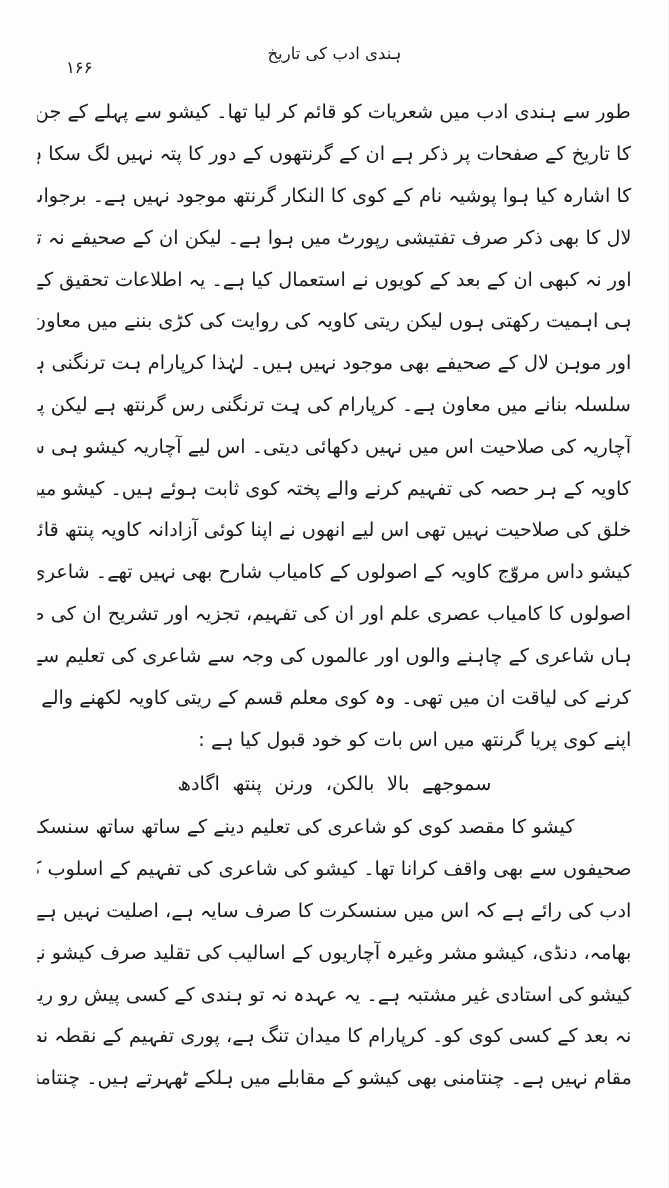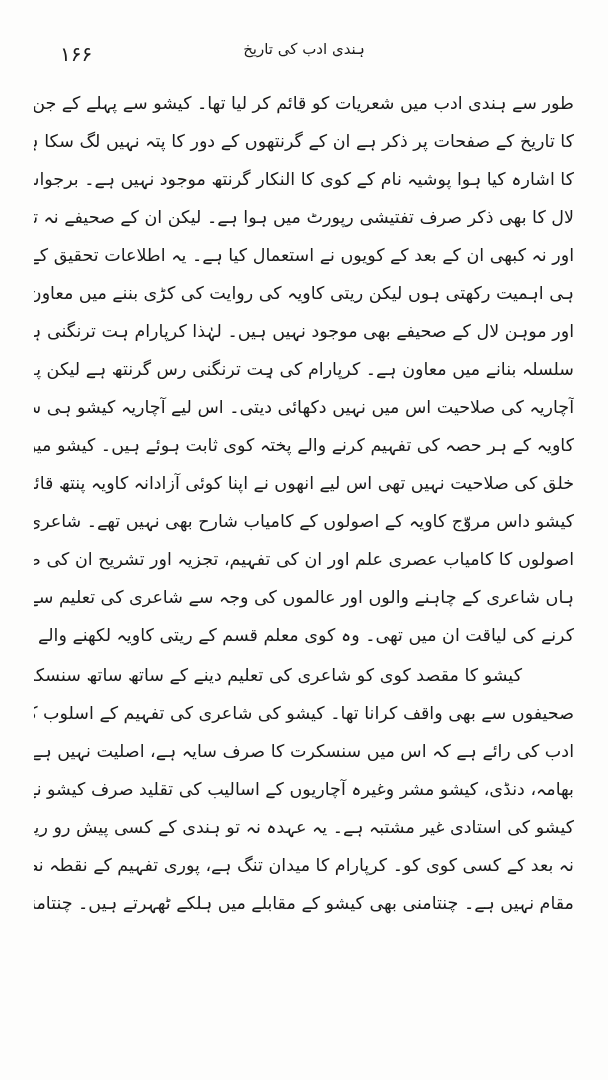--- a/index.html
+++ b/index.html
@@ -29,22 +29,22 @@
     position: absolute;
     right: 0;
     left: 0;
     text-align: center;
     font-size: 15px;
     letter-spacing: 0.5px;
   }
   .page-number {
     position: absolute;
     left: 60px;
-    top: 2px;
-    font-size: 20px;
+    top: 12px;
+    font-size: 15px;
     text-align: right;
   }
   .body-text {
     position: absolute;
     top: 84px;
     right: 34px;
     left: 34px;
   }
   .text-line {
     height: 38px;
@@ -96,23 +96,25 @@
       <div class="text-line">ہی اہمیت رکھتی ہوں لیکن ریتی کاویہ کی روایت کی کڑی بننے میں معاون نہیں ہو تیں۔ گوپ</div>
       <div class="text-line">اور موہن لال کے صحیفے بھی موجود نہیں ہیں۔ لہٰذا کرپارام ہت ترنگنی ہی ریتی صحیفوں کا</div>
       <div class="text-line">سلسلہ بنانے میں معاون ہے۔ کرپارام کی ہِت ترنگنی رس گرنتھ ہے لیکن پوری طرح سے</div>
       <div class="text-line">آچاریہ کی صلاحیت اس میں نہیں دکھائی دیتی۔ اس لیے آچاریہ کیشو ہی سب سے پہلے ریتی</div>
       <div class="text-line">کاویہ کے ہر حصہ کی تفہیم کرنے والے پختہ کوی ثابت ہوئے ہیں۔ کیشو میں اصل اصول کے</div>
       <div class="text-line">خلق کی صلاحیت نہیں تھی اس لیے انھوں نے اپنا کوئی آزادانہ کاویہ پنتھ قائم نہیں کیا۔</div>
       <div class="text-line">کیشو داس مروّج کاویہ کے اصولوں کے کامیاب شارح بھی نہیں تھے۔ شاعری کے بنیادی</div>
       <div class="text-line">اصولوں کا کامیاب عصری علم اور ان کی تفہیم، تجزیہ اور تشریح ان کی صلاحیت سے باہر تھی۔</div>
       <div class="text-line">ہاں شاعری کے چاہنے والوں اور عالموں کی وجہ سے شاعری کی تعلیم سے متعلق مواد جمع</div>
       <div class="text-line">کرنے کی لیاقت ان میں تھی۔ وہ کوی معلم قسم کے ریتی کاویہ لکھنے والے تھے۔ انھوں نے</div>
+      <div class="text-line para-end">اپنے کوی پریا گرنتھ میں اس بات کو خود قبول کیا ہے :</div>
     </div>
 
     <div class="verse-couplet">
+      <div class="verse-line">سموجھے بالا بالکن، ورنن پنتھ اگادھ</div>
     </div>
 
     <div>
       <div class="text-line indent-first">کیشو کا مقصد کوی کو شاعری کی تعلیم دینے کے ساتھ ساتھ سنسکرت کے ریتی</div>
       <div class="text-line">صحیفوں سے بھی واقف کرانا تھا۔ کیشو کی شاعری کی تفہیم کے اسلوب کے بارے میں علمائے</div>
       <div class="text-line">ادب کی رائے ہے کہ اس میں سنسکرت کا صرف سایہ ہے، اصلیت نہیں ہے۔ سنسکرت کے</div>
       <div class="text-line">بھامہ، دنڈی، کیشو مشر وغیرہ آچاریوں کے اسالیب کی تقلید صرف کیشو نے کی ہے۔ پھر بھی</div>
       <div class="text-line">کیشو کی استادی غیر مشتبہ ہے۔ یہ عہدہ نہ تو ہندی کے کسی پیش رو ریتی کوی کو دیا جا سکتا ہے اور</div>
       <div class="text-line">نہ بعد کے کسی کوی کو۔ کرپارام کا میدان تنگ ہے، پوری تفہیم کے نقطہ نظر سے ان کا کوئی</div>
       <div class="text-line">مقام نہیں ہے۔ چنتامنی بھی کیشو کے مقابلے میں ہلکے ٹھہرتے ہیں۔ چنتامنی کے بعد ریتی</div>

